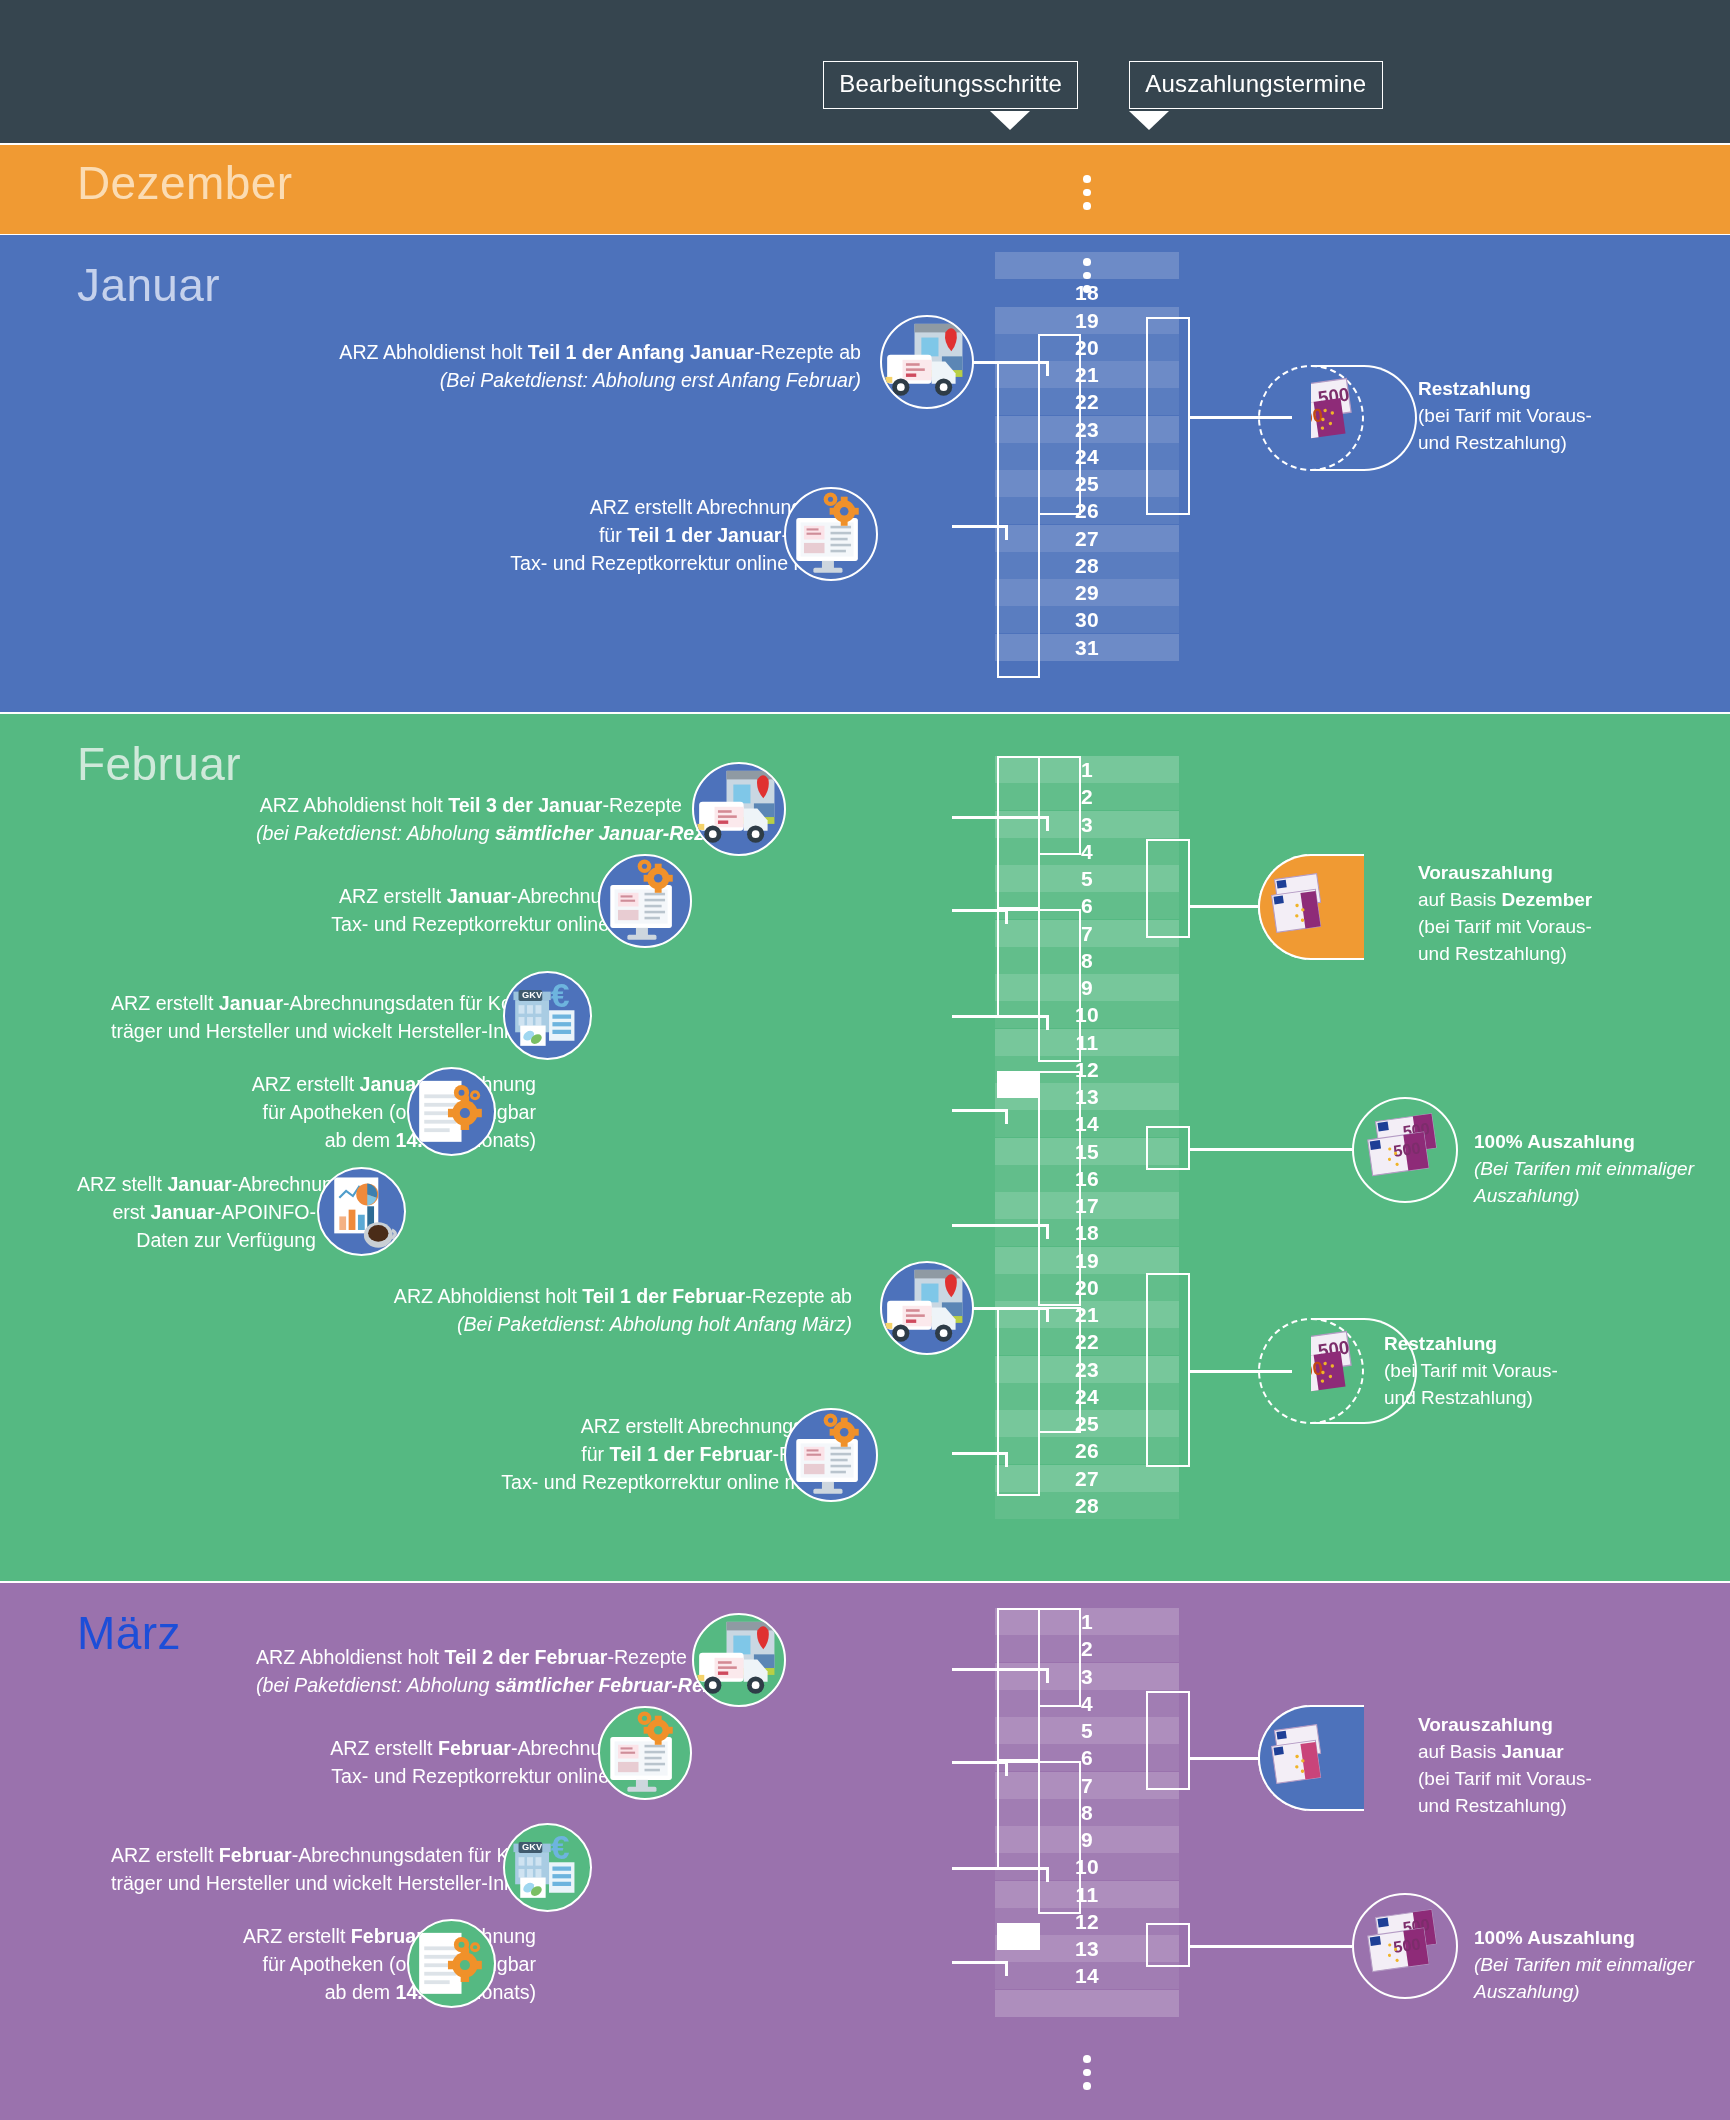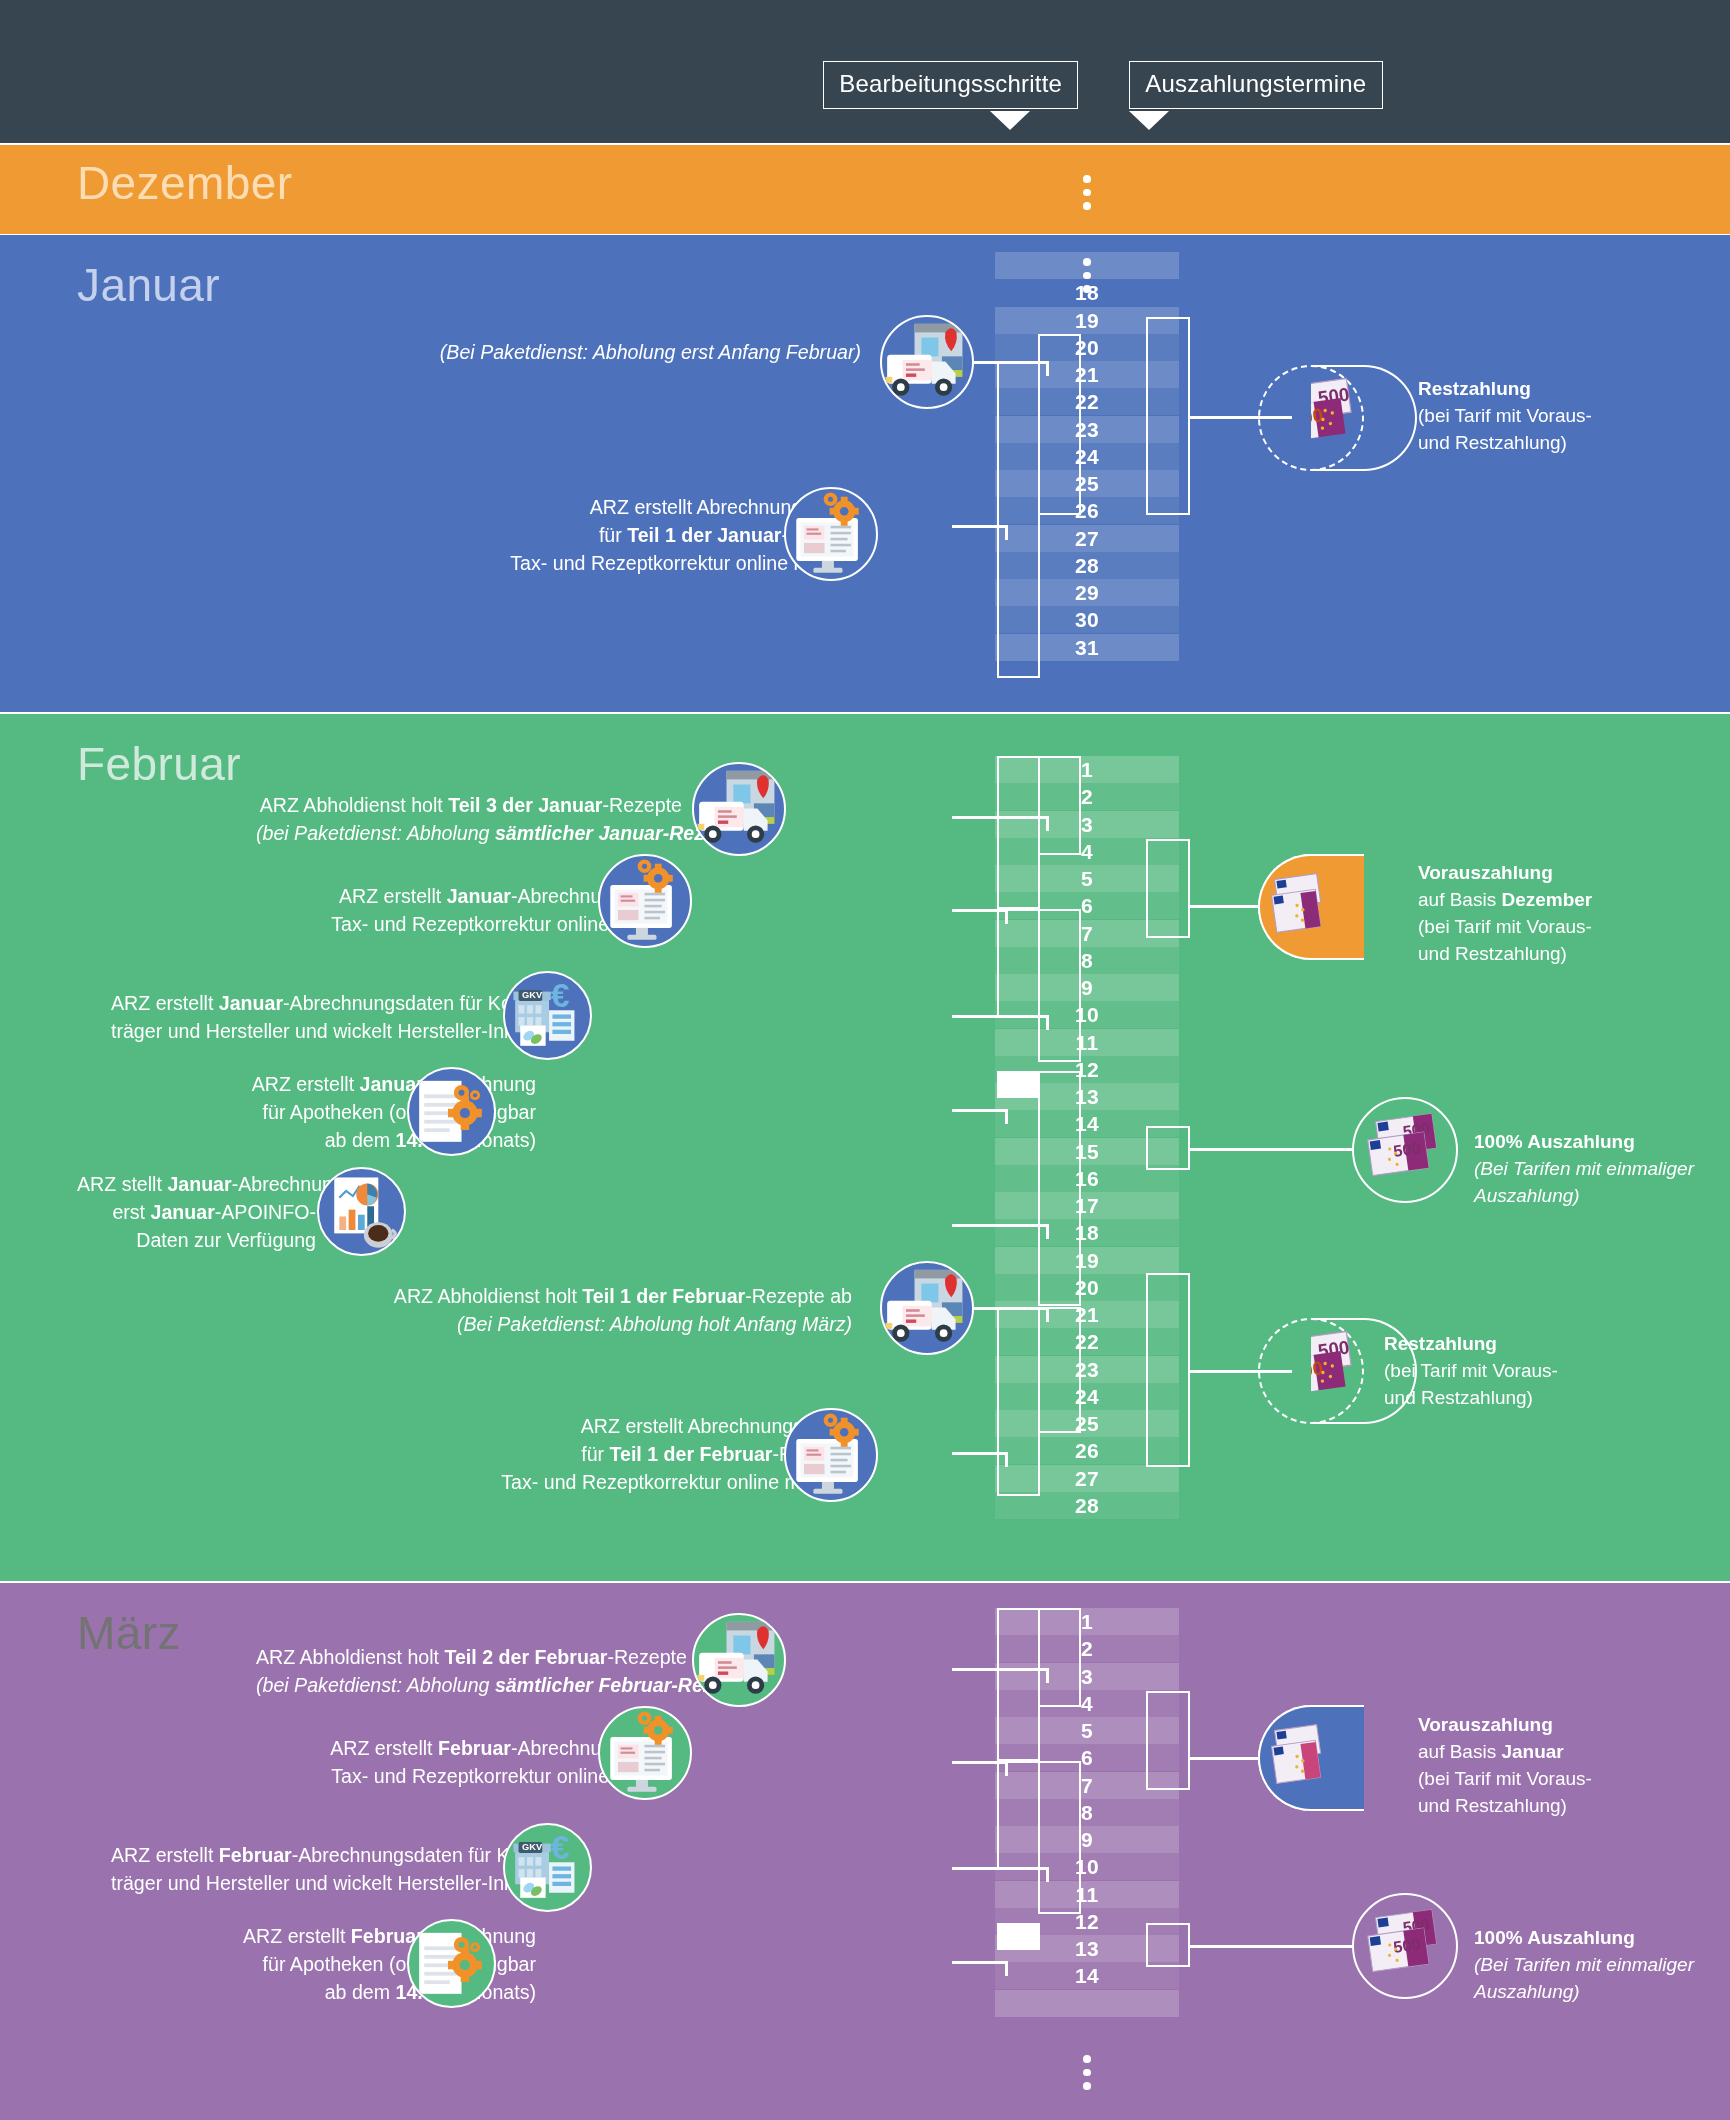--- a/index.html
+++ b/index.html
@@ -38,21 +38,21 @@
   .band-feb  { top:714px;  height:867px;background:#55b982; }
   .band-mar  { top:1583px; height:538px; background:#9a72ad; }
 
   .month-title {
     position:absolute; left:77px; font-size:46px; font-weight:400;
     letter-spacing:0.4px; line-height:1;
   }
   .month-title.dec { top:160px; color:#fbdcb3; }
   .month-title.jan { top:262px; color:#c5d1ec; }
   .month-title.feb { top:741px; color:#cfe9da; }
-  .month-title.mar { top:1610px;color:#737373; }
+  .month-title.mar { top:1610px;color:#1d4ed8; }
 
   
   .cal { position:absolute; }
   .stripe {
     position:absolute; left:0; width:184px; height:27px;
   }
   .daynum {
     position:absolute; width:184px; text-align:center;
     font-size:21px; font-weight:bold; color:#ffffff;
     line-height:27px; letter-spacing:0.4px;
@@ -176,20 +176,21 @@
 
   <div class="brk" style="left:1146px; top:317px; width:44px; height:198px;"></div>
 
   <div class="hline" style="left:952px; top:361px; width:94px;"></div>
   <div class="tick" style="left:1046px; top:361px; height:15.3px;"></div>
   <div class="hline" style="left:952px; top:525px; width:53px;"></div>
   <div class="tick" style="left:1005px; top:525px; height:15.3px;"></div>
   <div class="hline" style="left:1190px; top:416px; width:102px;"></div>
 
   <div class="ptxt" style="left:324px; top:339px; width:537px;">
+    <div><span>ARZ Abholdienst holt </span><b>Teil 1 der Anfang Januar</b><span>-Rezepte ab</span></div>
     <div class="it">(Bei Paketdienst: Abholung erst Anfang Februar)</div>
   </div>
   <div class="ptxt" style="left:324px; top:494px; width:537px;">
     <div>ARZ erstellt Abrechnungsdaten</div>
     <div><span>für </span><b>Teil 1 der Januar</b><span>-Rezepte</span></div>
     <div>Tax- und Rezeptkorrektur online möglich</div>
   </div>
 
   <div class="bubble jan" style="left:880px; top:315px; width:94px; height:94px;">
     <svg width="89" height="89" viewBox="0 0 104 104">

